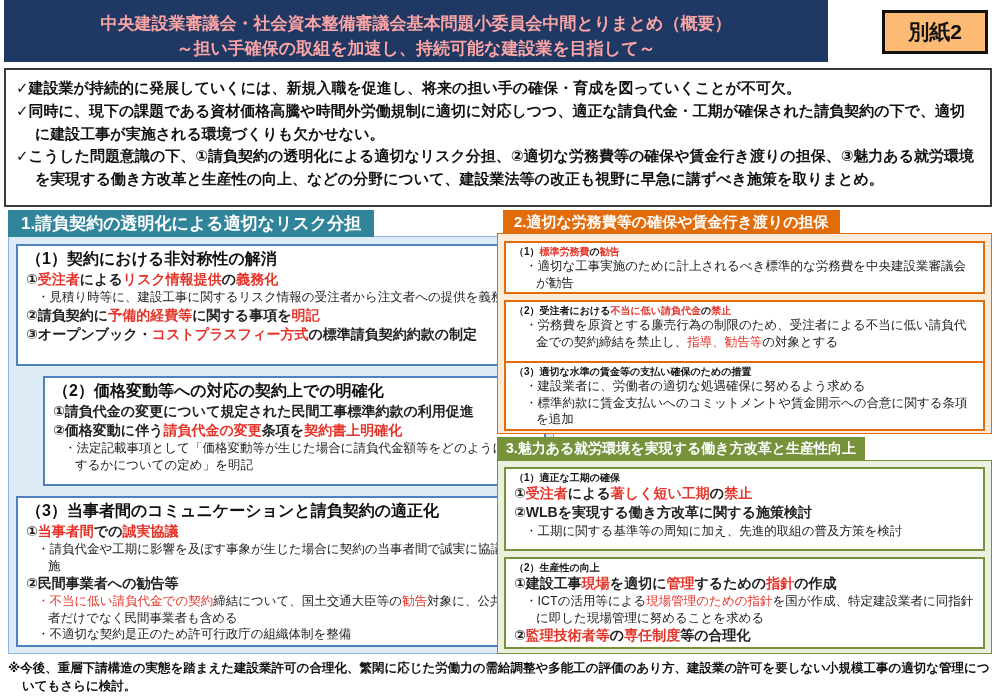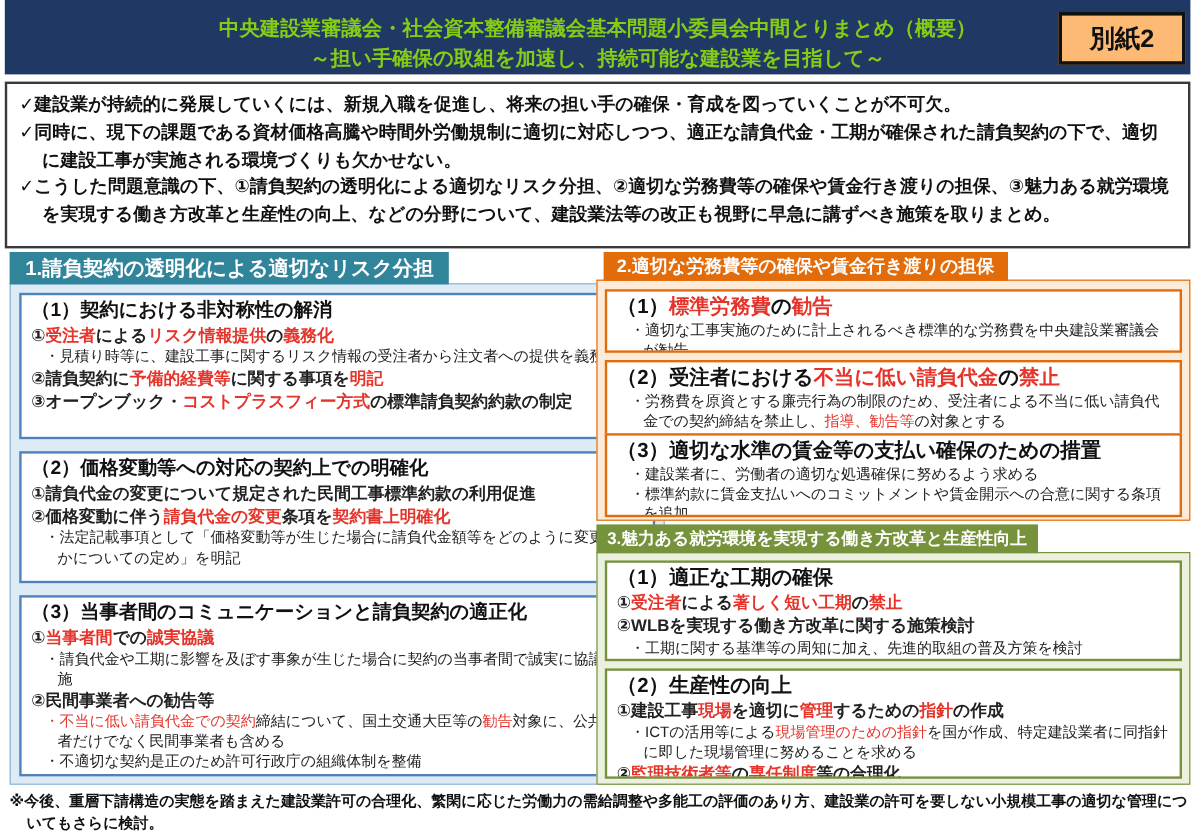--- a/index.html
+++ b/index.html
@@ -9,22 +9,22 @@
   }
   *{margin:0;padding:0;box-sizing:border-box;}
   html,body{width:996px;height:700px;}
   body{
     position:relative;background:#fff;color:var(--ink);
     font-family:"Liberation Sans","DejaVu Sans",sans-serif;
     overflow:hidden;
   }
   
   .band{
-    position:absolute;left:4px;top:0;width:988px;height:62px;
-    background:var(--navy);color:#84cc16;text-align:center;
+    position:absolute;left:4px;top:0;width:824px;height:62px;
+    background:var(--navy);color:#fca5a5;text-align:center;
     padding-top:12px;line-height:1.45;
   }
   .band .t1{font-size:17px;font-weight:bold;}
   .band .t2{font-size:17px;font-weight:bold;}
   .tag-box{
     position:absolute;right:8px;top:10px;width:106px;height:44px;
     background:#fdba74;border:3px solid #111;color:#111;
     display:flex;align-items:center;justify-content:center;
     font-size:21px;font-weight:bold;
   }
@@ -51,29 +51,29 @@
   .panel2{left:497px;top:233px;width:495px;height:201px;background:var(--orange-bg);border:1px solid var(--orange);}
   .panel3{left:497px;top:460px;width:495px;height:194px;background:var(--green-bg);border:1px solid var(--green);}
   .box{
     position:absolute;left:7px;right:7px;background:#fff;
     padding:3px 8px;overflow:hidden;
   }
   .panel1 .box{border:2px solid var(--blue-border);}
   .panel2 .box{border:2px solid var(--orange);left:6px;right:6px;padding:2px 8px;}
   .panel3 .box{border:2px solid var(--green);left:6px;right:6px;padding:2px 8px;}
   .b11{top:7px;height:122px;}
-  .b12{top:139px;height:110px;}
+  .b12{top:139px;height:110px;margin-left:27px;}
   .b13{top:259px;height:151px;}
   .b21{top:7px;height:53px;}
   .b22{top:66px;height:66px;}
   .b23{top:127px;height:70px;}
   .b31{top:6px;height:84px;}
   .b32{top:96px;height:92px;}
   .box-title{font-size:16px;font-weight:bold;line-height:1.3;color:#111;}
-  .panel2 .box-title,.panel3 .box-title{font-size:17px;}
+  .panel2 .box-title,.panel3 .box-title{font-size:10px;}
   .ln{font-size:14px;font-weight:bold;line-height:1.38;color:#222;}
   .sub{
     font-size:12.5px;font-weight:normal;line-height:1.32;color:#222;
     padding-left:22px;text-indent:-11px;
   }
   .c-r{color:var(--red);}
   
   .footnote{
     position:absolute;left:8px;top:659px;width:982px;
     font-size:12.5px;font-weight:bold;line-height:1.45;color:#111;

